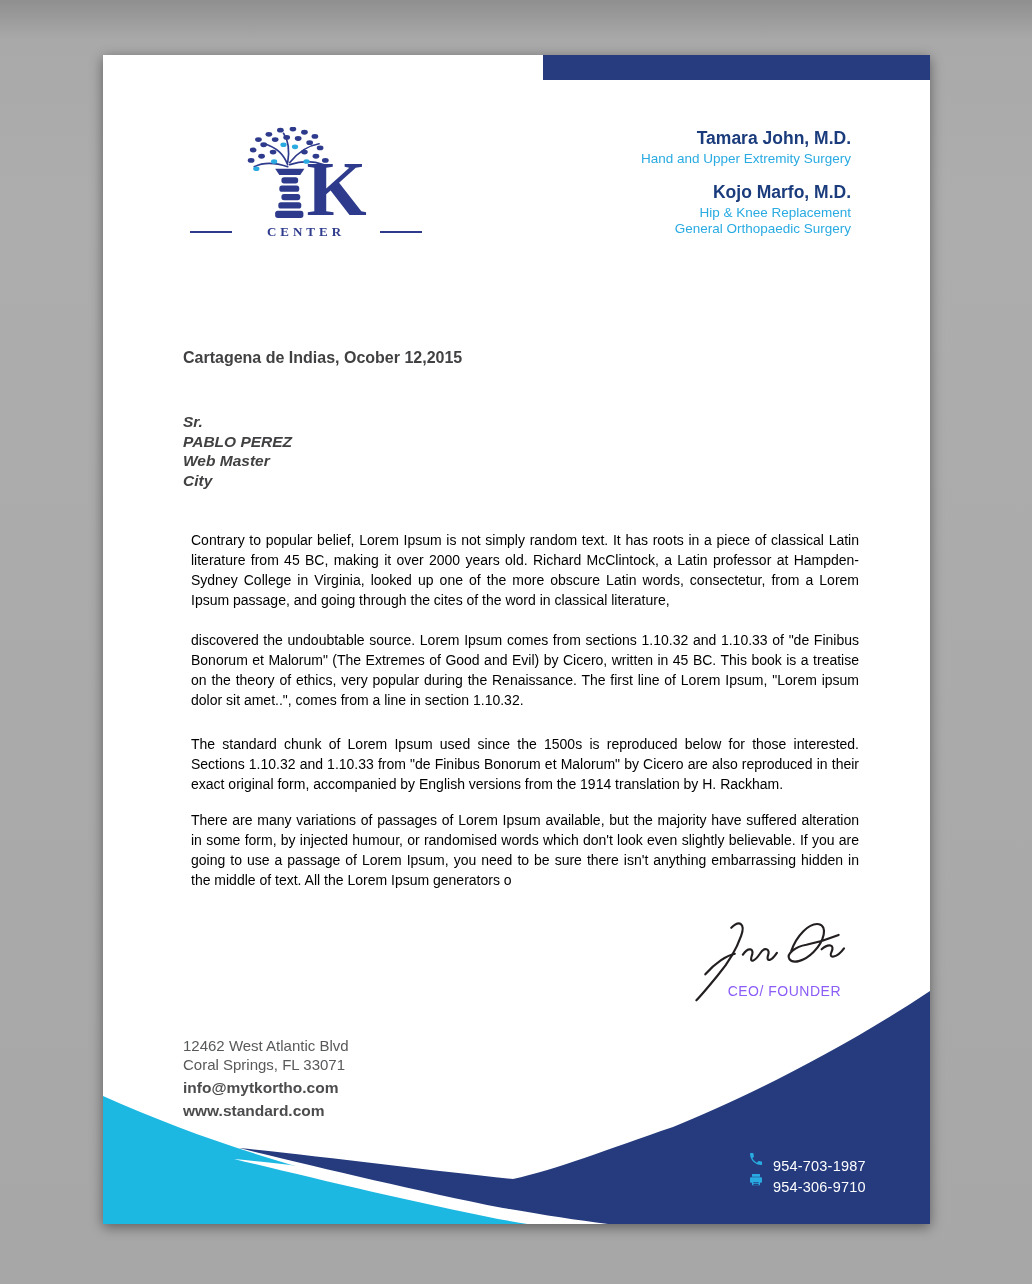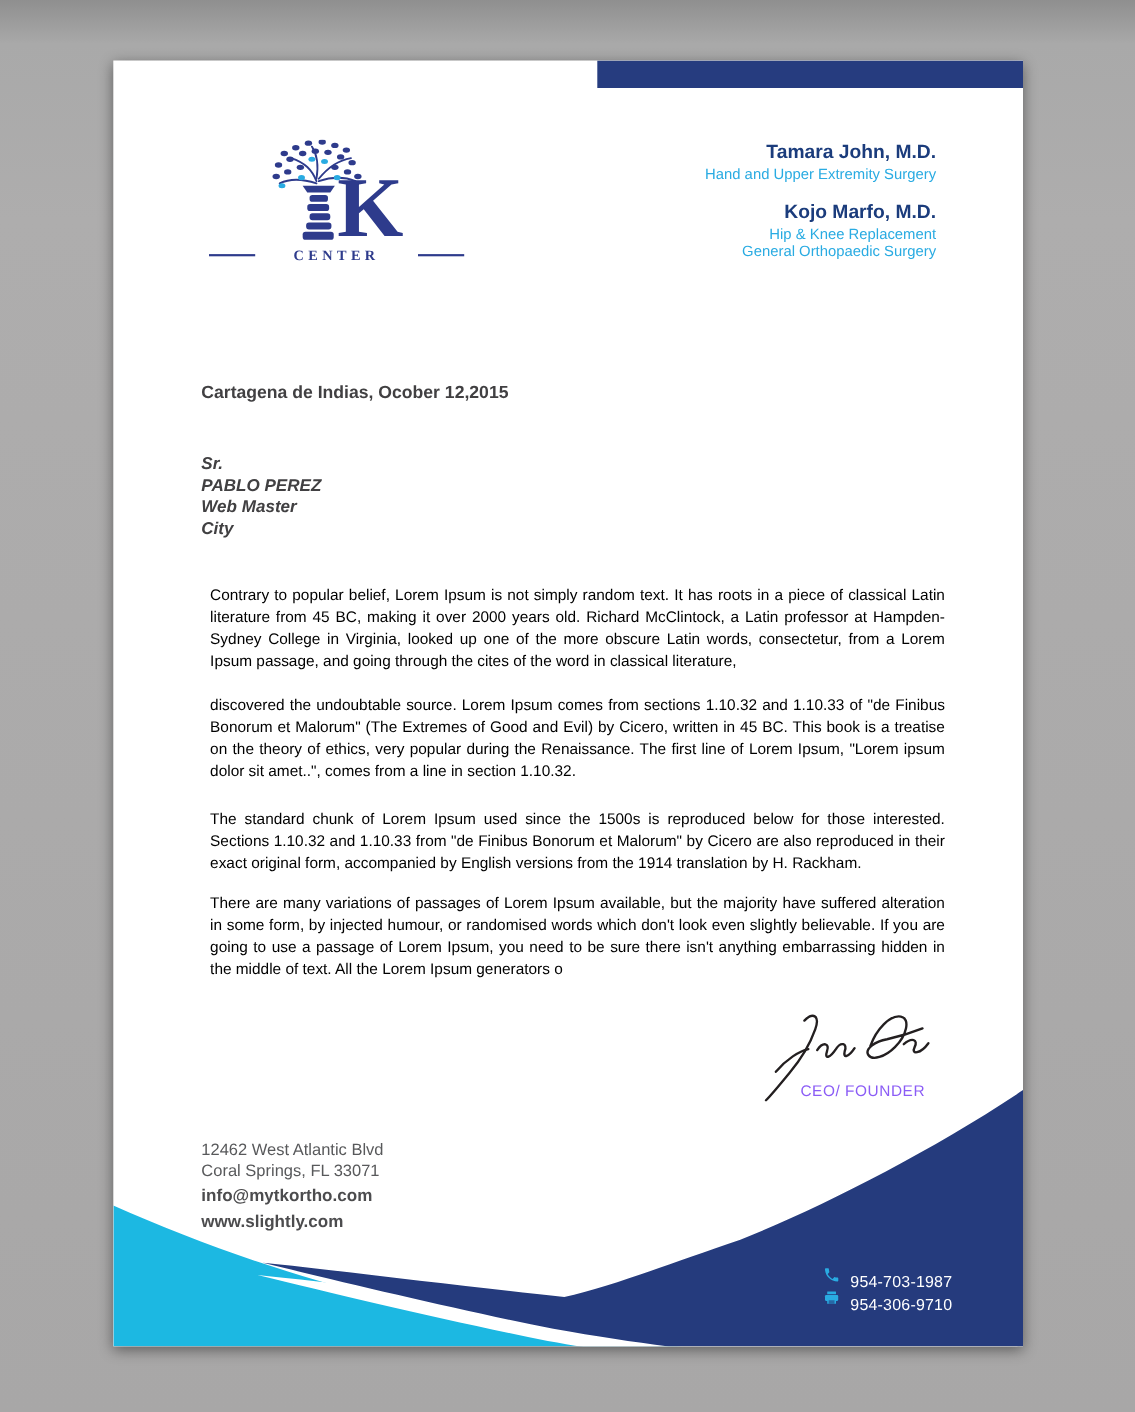--- a/index.html
+++ b/index.html
@@ -160,21 +160,21 @@
   <svg class="waves" viewBox="0 0 827 240" preserveAspectRatio="none">
     <path fill="#1cb8e2" d="M0,112 C90,152 190,186 300,208 C370,221 455,233 516,240 L0,240 Z"></path>
     <path fill="#ffffff" transform="translate(-5,11)" d="M827,7 C740,65 640,115 570,143 C505,165 452,186 410,195 C330,187 215,172 136,164 C210,182 310,206 400,224 C440,231 472,236 505,240 L827,240 Z"></path>
     <path fill="#253b7d" d="M827,7 C740,65 640,115 570,143 C505,165 452,186 410,195 C330,187 215,172 136,164 C210,182 310,206 400,224 C440,231 472,236 505,240 L827,240 Z"></path>
   </svg>
 
   <div class="address">
     <div>12462 West Atlantic Blvd</div>
     <div>Coral Springs, FL 33071</div>
     <div class="strong">info@mytkortho.com</div>
-    <div class="strong">www.slightly.com</div>
+    <div class="strong">www.standard.com</div>
   </div>
 
   <div class="contact">
     <div class="contact-row">
       <svg class="cicon" viewBox="0 0 24 24">
         <path fill="#29abe2" d="M6.6 10.8c1.5 2.9 3.8 5.2 6.7 6.7l2.2-2.2c.3-.3.7-.4 1-.2 1.1.4 2.4.6 3.6.6.6 0 1 .4 1 1V20c0 .6-.4 1-1 1C10.8 21 3 13.2 3 4c0-.6.4-1 1-1h3.3c.6 0 1 .4 1 1 0 1.3.2 2.5.6 3.6.1.3 0 .7-.2 1l-2.1 2.2z"></path>
       </svg>
       <span class="num">954-703-1987</span>
     </div>
     <div class="contact-row">

